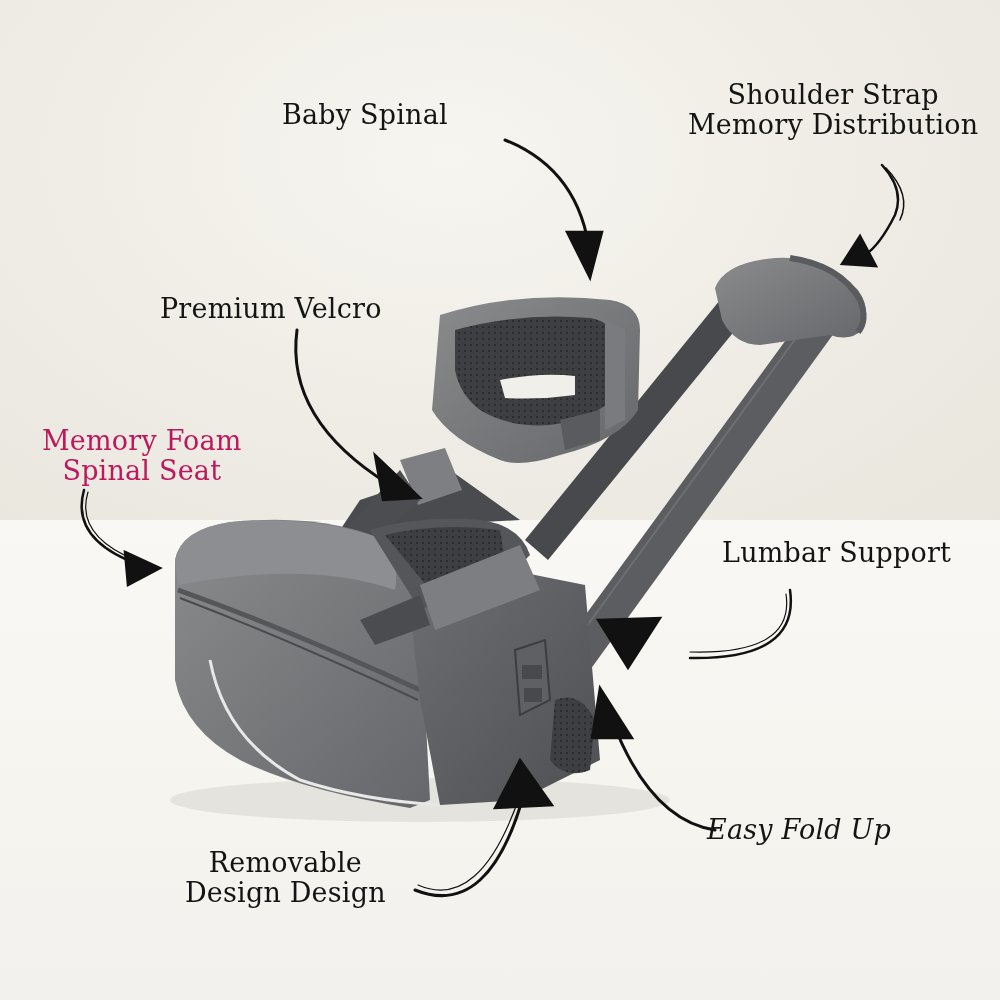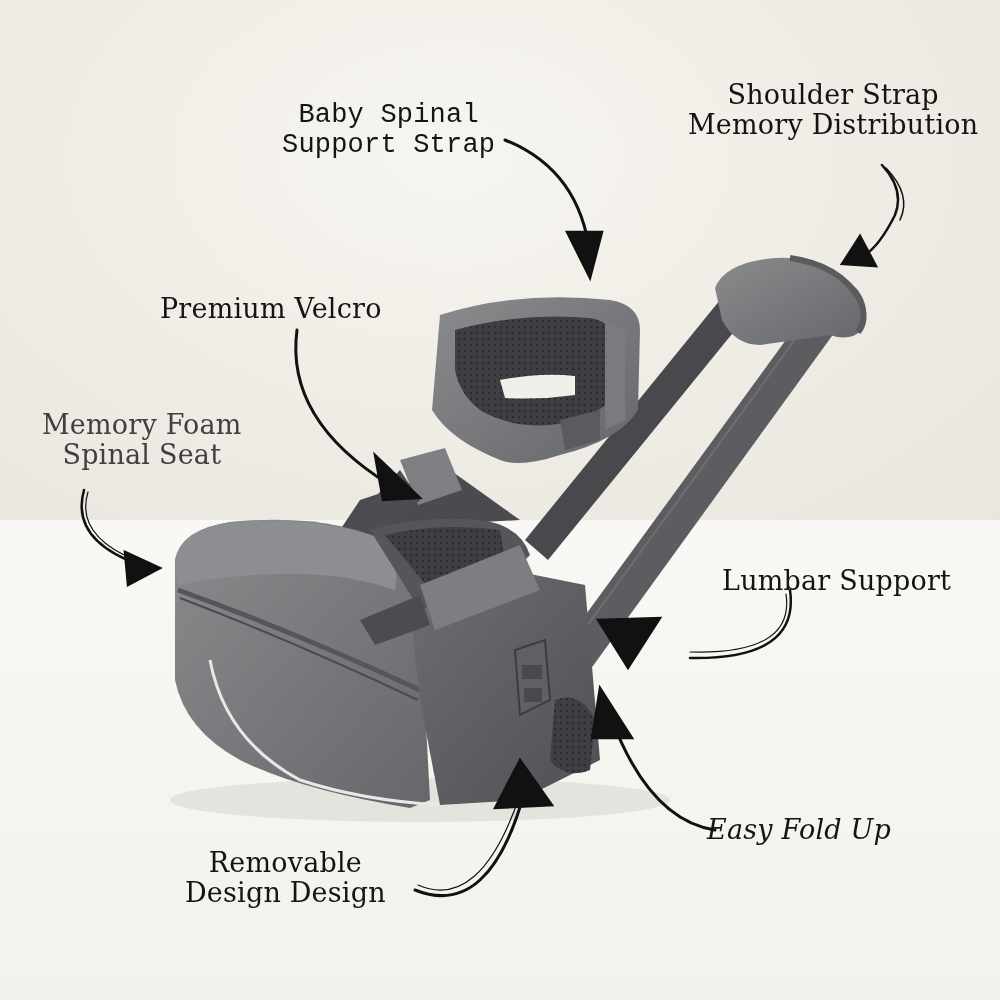--- a/index.html
+++ b/index.html
@@ -16,21 +16,21 @@
     .bg-table {
       position: absolute; left: 0; top: 520px; width: 1000px; height: 480px;
       background: linear-gradient(180deg, #f9f8f4 0%, #f5f4ef 60%, #f2f1ed 100%);
     }
     .stage { position: absolute; left: 0; top: 0; width: 1000px; height: 1000px; }
     .callout {
       position: absolute; text-align: center; line-height: 1.12;
       font-size: 27px; letter-spacing: 0.2px; white-space: nowrap;
     }
     .callout span { display: block; }
-    .light { font-weight: 300; color: #404040; }
+    .light { font-weight: 300; color: #be185d; margin-top: 16px; }
   </style>
 </head>
 <body>
 
 <div class="bg-wall"></div>
 <div class="bg-table"></div>
 
 <svg class="stage" viewBox="0 0 1000 1000" xmlns="http://www.w3.org/2000/svg">
   <defs>
     <linearGradient id="fabric" x1="0" y1="0" x2="1" y2="1">
@@ -130,40 +130,39 @@
     <path d="M715 830 Q650 820 612 720" stroke-width="3"></path>
     <path d="M592 738 L600 688 L632 738 Z" stroke-width="2.5" fill="#111"></path>
   </g>
   <g>
     <path d="M415 890 Q490 920 525 790" stroke-width="3"></path>
     <path d="M418 885 Q480 912 520 795" stroke-width="1.2"></path>
     <path d="M495 808 L520 760 L552 805 Z" stroke-width="2.5" fill="#111"></path>
   </g>
 </svg>
 
-<div class="callout" style="left:282px; top:100px;font-family:Liberation Mono, monospace;">
+<div class="callout" style="left:282px; top:100px;">
   <span>Baby Spinal</span>
-  <span>Support Strap</span>
 </div>
 
 <div class="callout" style="left:688px; top:80px;text-align:center;">
   <span>Shoulder Strap</span>
   <span>Memory Distribution</span>
 </div>
 
 <div class="callout" style="left:160px; top:294px;">
   <span>Premium Velcro</span>
 </div>
 
 <div class="callout light" style="left:42px; top:410px;">
   <span>Memory Foam</span>
   <span>Spinal Seat</span>
 </div>
 
-<div class="callout" style="left:722px; top:538px;margin-top:28px;">
+<div class="callout" style="left:722px; top:538px;">
   <span>Lumbar Support</span>
 </div>
 
 <div class="callout" style="left:707px; top:815px;font-style:italic;">
   <span>Easy Fold Up</span>
 </div>
 
 <div class="callout" style="left:185px; top:848px;">
   <span>Removable</span>
   <span>Design Design</span>

